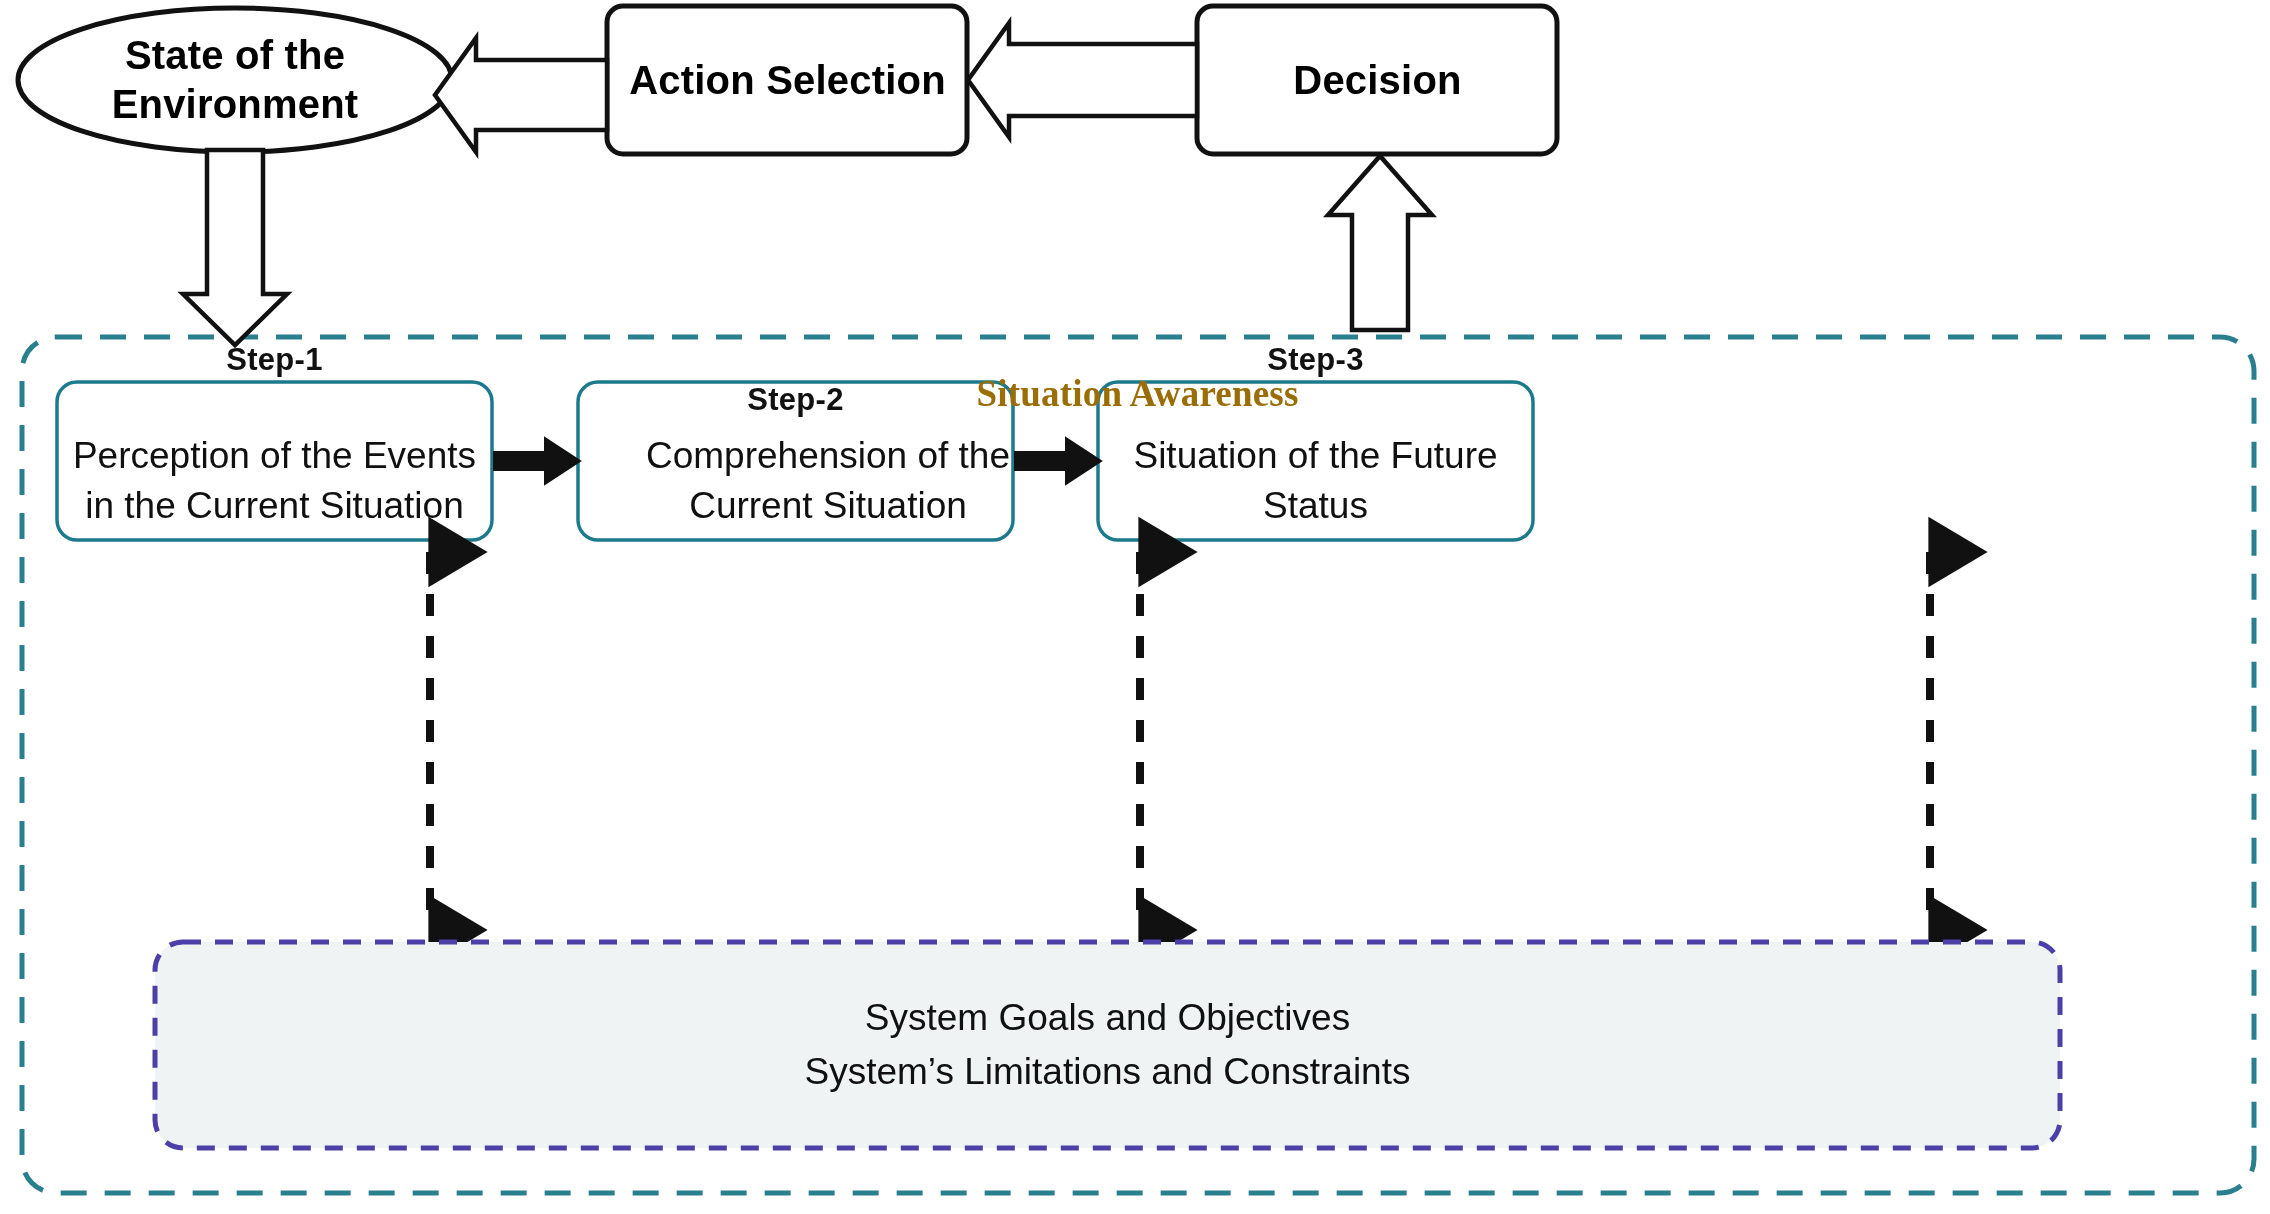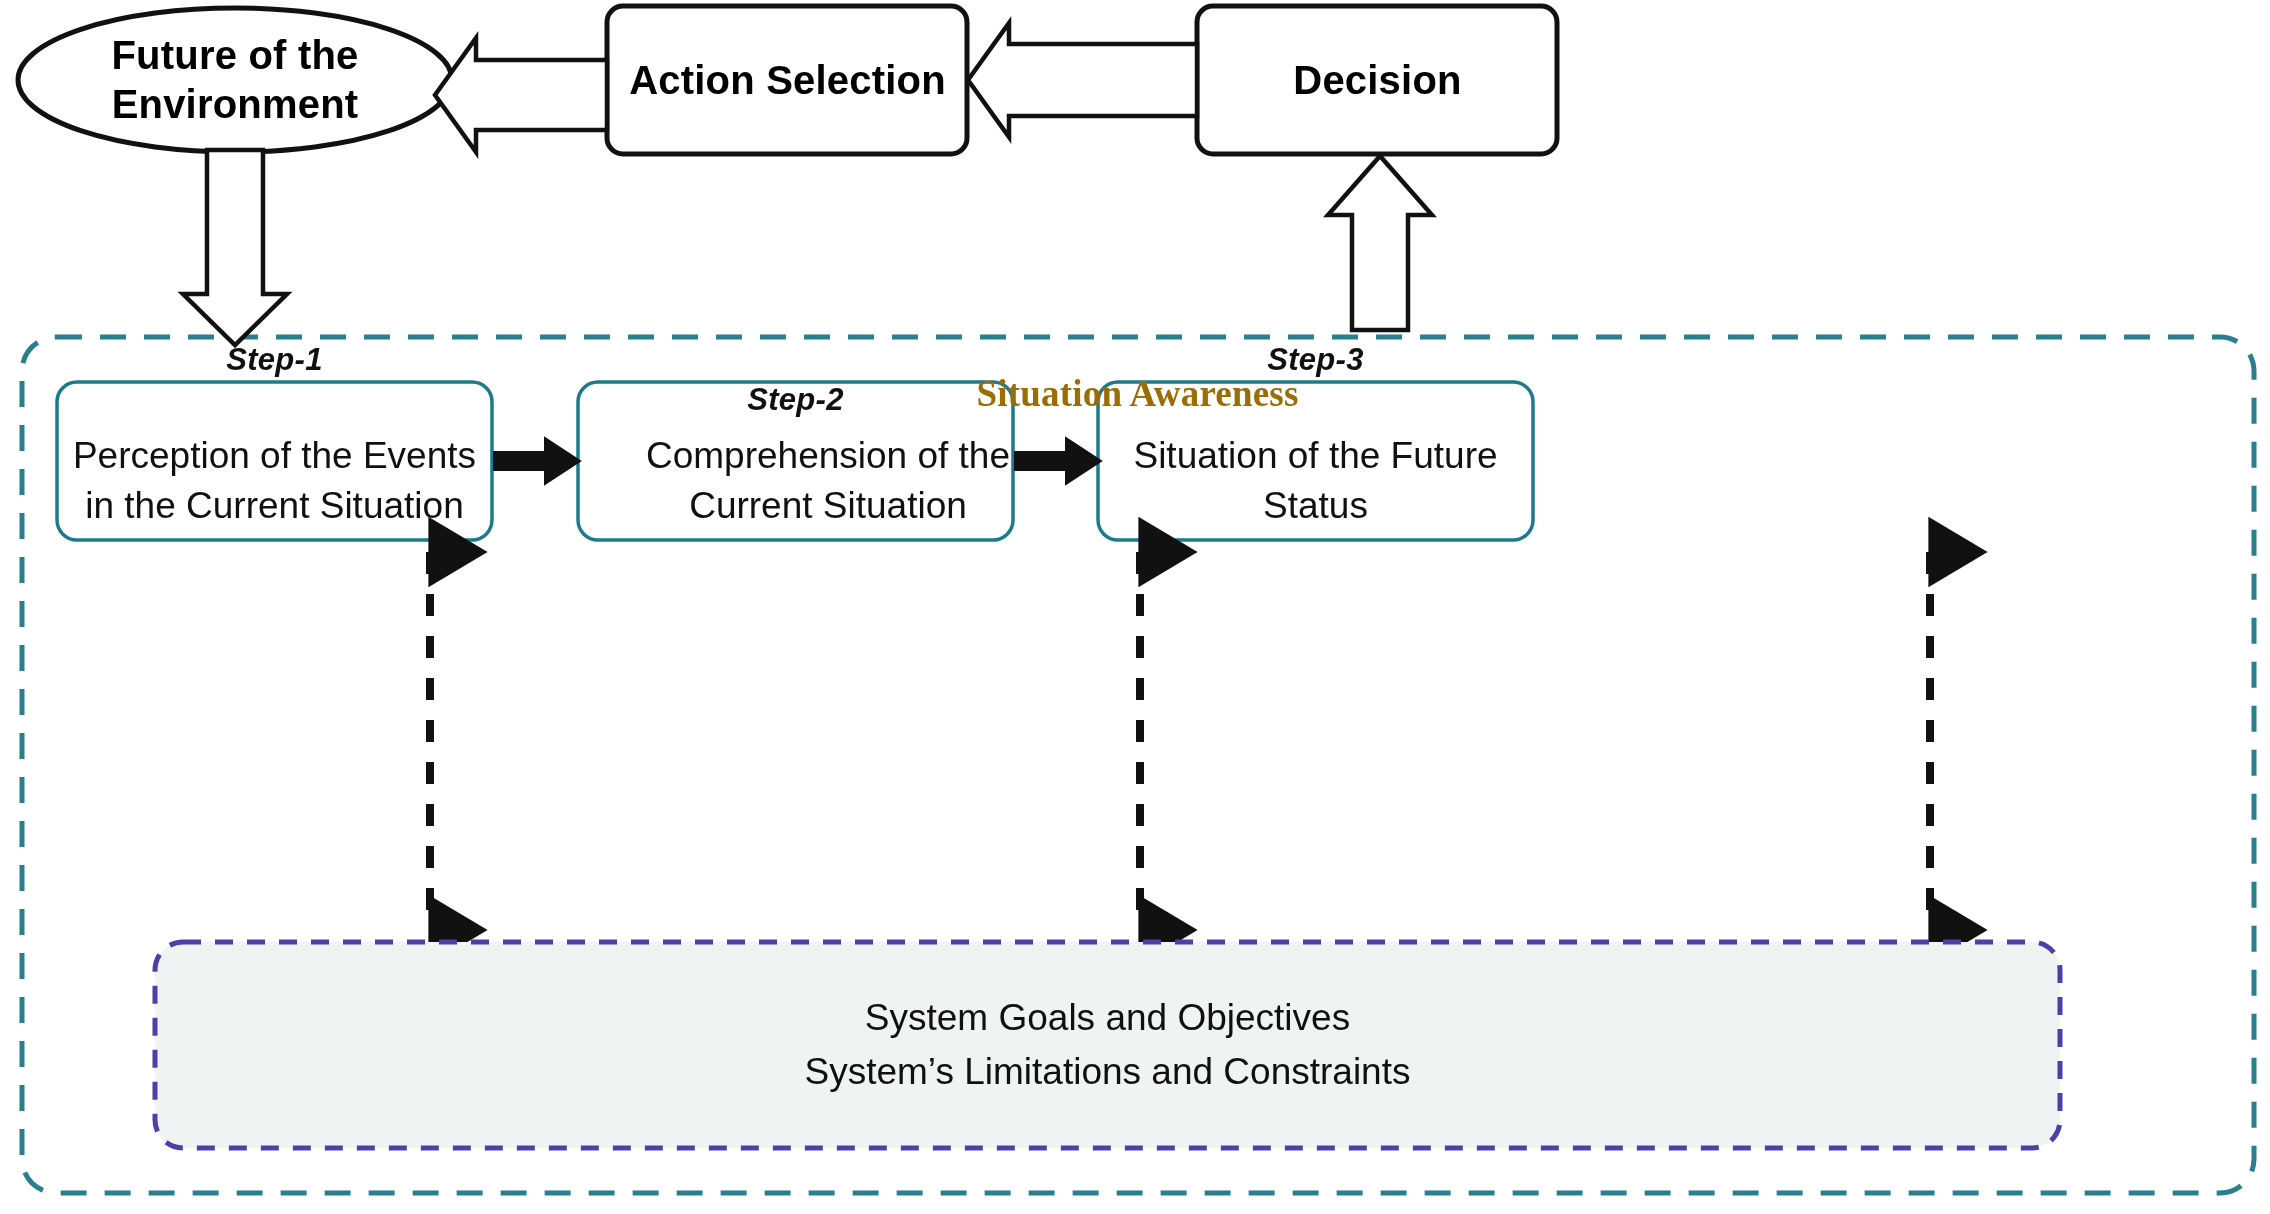--- a/index.html
+++ b/index.html
@@ -55,21 +55,20 @@
     font-size: 37px;
     font-weight: bold;
     color: #9a6d06;
     letter-spacing: .2px;
     font-family: Liberation Serif, serif;
   }
   
   .step-caption {
     font-size: 31px;
     font-weight: bold;
-    font-style: italic;
     color: #111111;
     letter-spacing: .3px;
     height: 40px;
   }
   #step-cap-1 { left: 57px;   top: 340px; width: 435px; }
   #step-cap-2 { left: 578px;  top: 340px; width: 435px; margin-top: 40px; }
   #step-cap-3 { left: 1098px; top: 340px; width: 435px; }
   
   .step-text {
     font-size: 37px;
@@ -131,21 +130,21 @@
       </marker>
     </defs>
 
     <line x1="430" y1="552" x2="430" y2="930" stroke="#111111" stroke-width="8" stroke-dasharray="22 20" marker-start="url(#dbl-arrow-up)" marker-end="url(#dbl-arrow-down)"></line>
     <line x1="1140" y1="552" x2="1140" y2="930" stroke="#111111" stroke-width="8" stroke-dasharray="22 20" marker-start="url(#dbl-arrow-up)" marker-end="url(#dbl-arrow-down)"></line>
     <line x1="1930" y1="552" x2="1930" y2="930" stroke="#111111" stroke-width="8" stroke-dasharray="22 20" marker-start="url(#dbl-arrow-up)" marker-end="url(#dbl-arrow-down)"></line>
 
     <rect x="155" y="942" width="1905" height="206" rx="28" ry="28" fill="#eff3f4" stroke="#4c3fa8" stroke-width="5" stroke-dasharray="18 14"></rect>
   </svg>
 
-  <div class="lbl top-node-text" id="env-label">Future of the
+  <div class="lbl top-node-text" id="env-label">State of the
 Environment</div>
 
   <div class="lbl top-node-text" id="action-label">Action Selection</div>
 
   <div class="lbl top-node-text" id="decision-label">Decision</div>
 
   <div class="lbl" id="sa-title">Situation Awareness</div>
 
   <div class="lbl step-caption" id="step-cap-1">Step-1</div>
   <div class="lbl step-caption" id="step-cap-2">Step-2</div>

